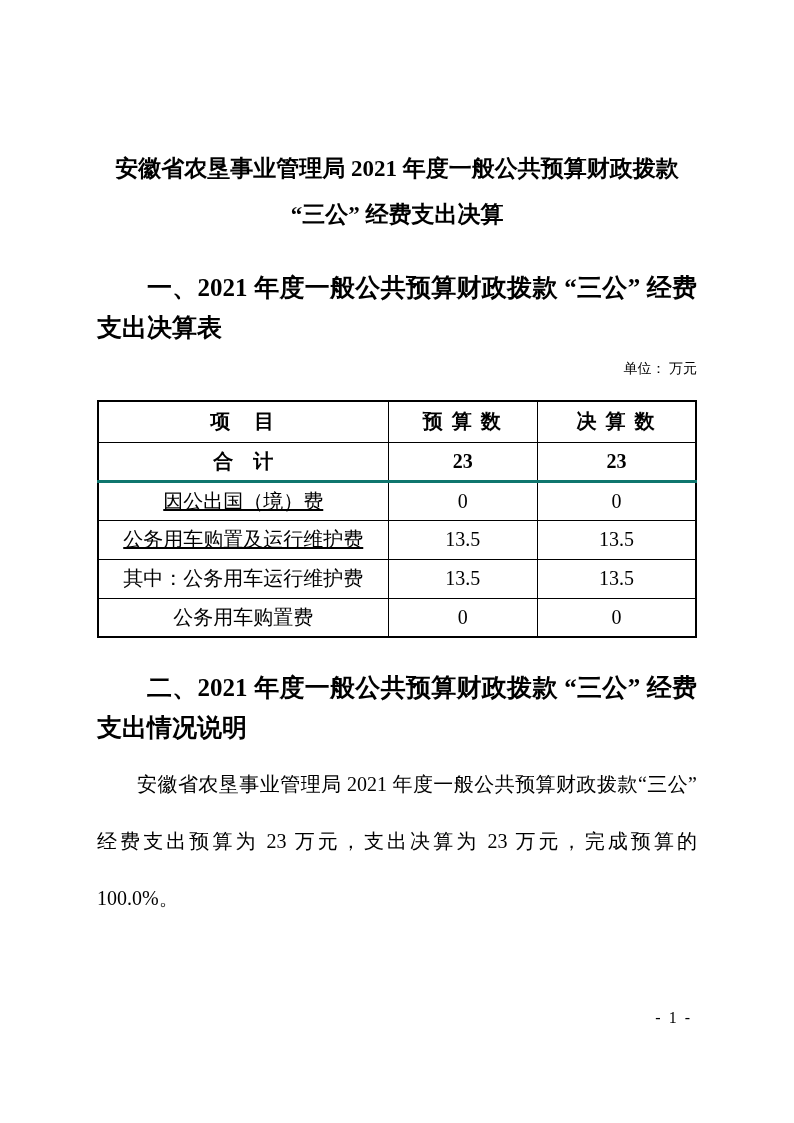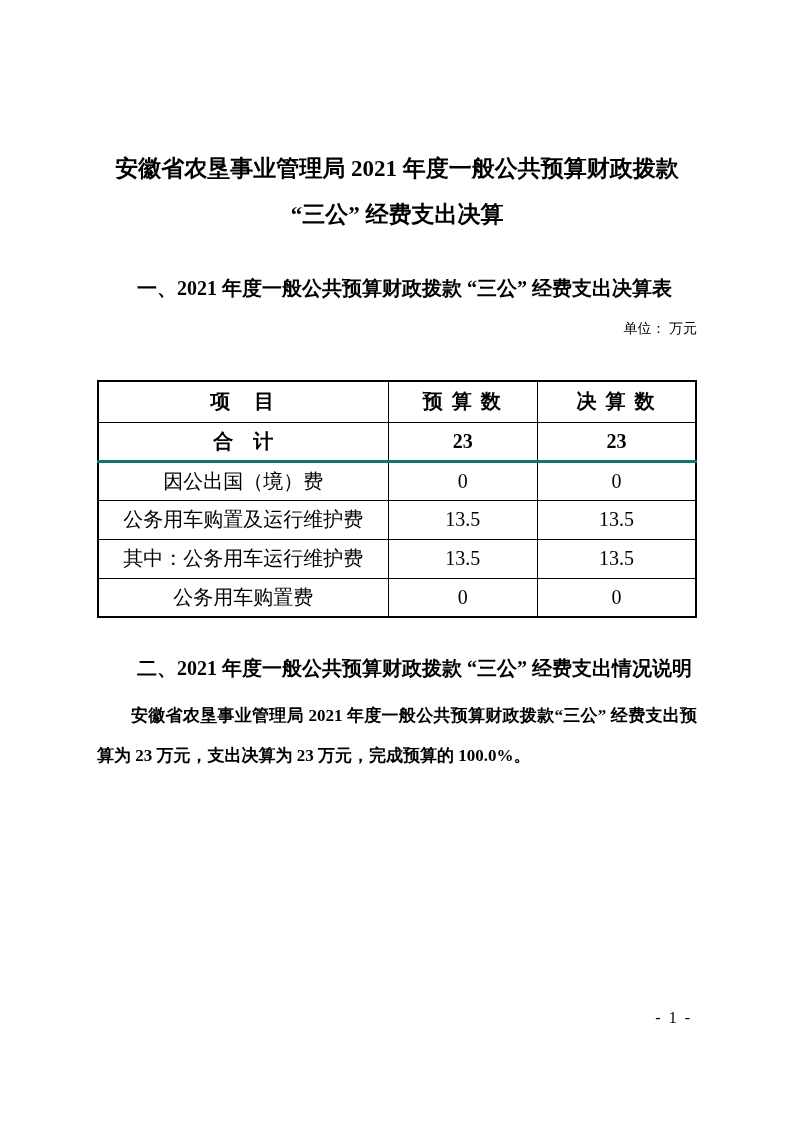--- a/index.html
+++ b/index.html
@@ -19,35 +19,35 @@
   .doc-title {
     text-align: center;
     font-weight: bold;
     font-size: 23px;
     line-height: 46px;
     font-family: "Liberation Serif", serif;
   }
   .doc-title .title-line { display: block; }
   .h-sec {
     margin-top: 30px;
-    font-size: 20px;
+    font-size: 25px;
     font-weight: bold;
     line-height: 40px;
     text-indent: 2em;
     text-align: justify;
   }
   .unit {
     margin-top: 6px;
     font-size: 14px;
     line-height: 30px;
     text-align: right;
     font-weight: normal;
   }
   table.budget {
-    margin-top: 36px;
+    margin-top: 16px;
     width: 100%;
     border-collapse: collapse;
     table-layout: fixed;
     border-radius: 31px;
   }
   table.budget th, table.budget td {
     border: 1px solid #000;
     font-size: 20px;
     height: 39px;
     vertical-align: middle;
@@ -59,38 +59,37 @@
   table.budget col.c3 { width: 26.5%; }
   table.budget th {
     font-weight: bold;
     text-align: center;
     letter-spacing: 2px;
     height: 41px;
   }
   table.budget td { text-align: center; }
   tr.total-row td { font-weight: bold; }
   tr.total-row td { border-bottom: 3px solid #0f766e; font-family: Liberation Serif, serif; }
-  td.item-left { text-align: left; padding-left: 9px; }
+  td.item-left { text-align: left; padding-left: 9px; text-decoration: underline; }
   td.item-indent { text-align: left; padding-left: 30px; }
   td.item-center { text-align: center; }
   .h-sec2 { margin-top: 30px; }
   .h-sub {
     font-size: 20px;
     font-weight: bold;
     line-height: 40px;
     text-indent: 2em;
     text-align: justify;
   }
   .body-para {
     margin-top: 8px;
-    font-size: 17px;
-    line-height: 40px;
+    font-size: 20px;
+    line-height: 57px;
     text-indent: 2em;
     text-align: justify;
-    font-weight: bold;
   }
   .page-number {
     position: absolute;
     right: 102px;
     bottom: 96px;
     font-size: 16px;
     letter-spacing: 2px;
     font-family: "Liberation Serif", serif;
   }
 </style>

